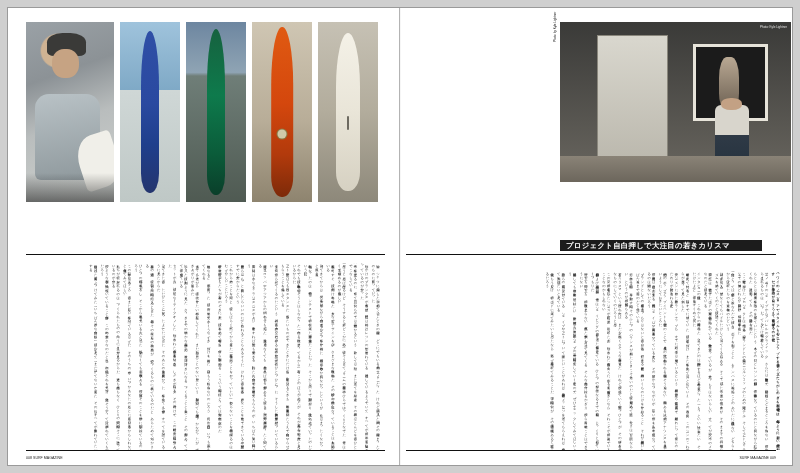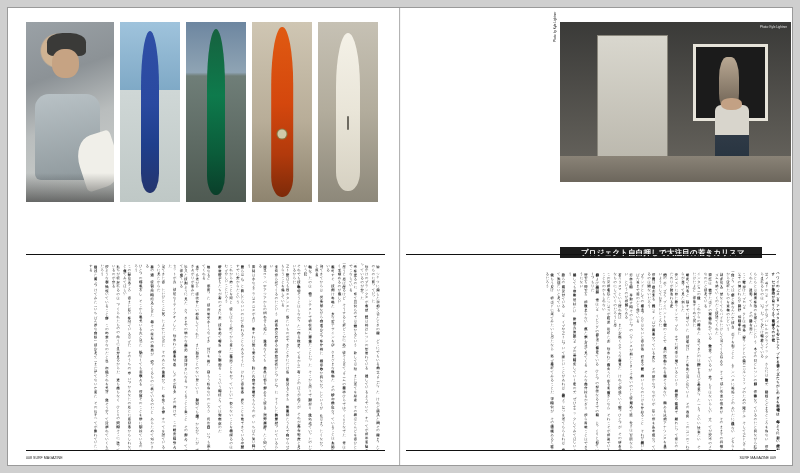--- a/index.html
+++ b/index.html
@@ -78,23 +78,23 @@
   .ph-room .man .h{position:absolute;left:18%;top:-10%;width:62%;height:16%;
     background:#c3a184;border-radius:45%;}
   .ph-room .floor{position:absolute;left:0;bottom:0;width:100%;height:16%;
     background:linear-gradient(180deg,#8a8377,#6c665c);}
   .photo-credit{position:absolute;right:4px;top:3px;font-size:3px;color:#fff;opacity:.85;}
   .side-credit{position:absolute;left:-7px;top:34px;font-size:3px;color:#111;
     transform:rotate(-90deg);transform-origin:left top;white-space:nowrap;}
 
   
   .headline{
-    position:absolute;left:0;top:239px;width:202px;height:11px;
+    position:absolute;left:0;top:232px;width:202px;height:11px;
     background:#1c1c1c;color:#fff;font-size:7.4px;font-weight:bold;
-    display:flex;align-items:center;padding-left:21px;box-sizing:border-box;
+    display:flex;align-items:center;padding-left:6px;box-sizing:border-box;
     letter-spacing:.3px;
   }
 
   
   .cols{position:absolute;display:flex;flex-direction:row-reverse;gap:0;}
   .col{
     width:11.3px;height:100%;
     writing-mode:vertical-rl;text-orientation:upright;
     font-size:3.25px;line-height:1.42;color:#2a2a2a;
     overflow:hidden;letter-spacing:.15px;text-align:justify;

